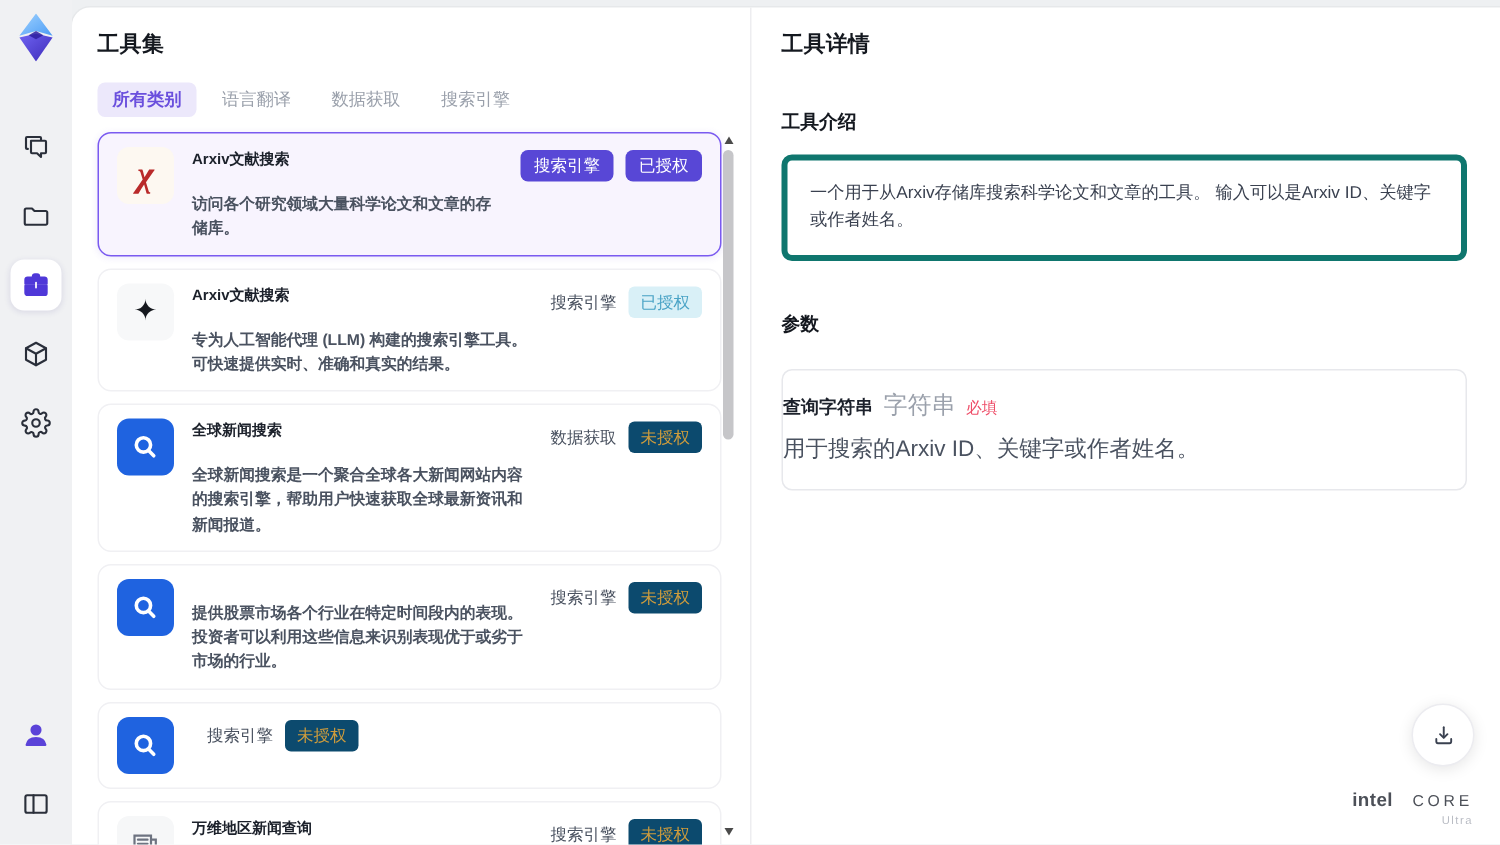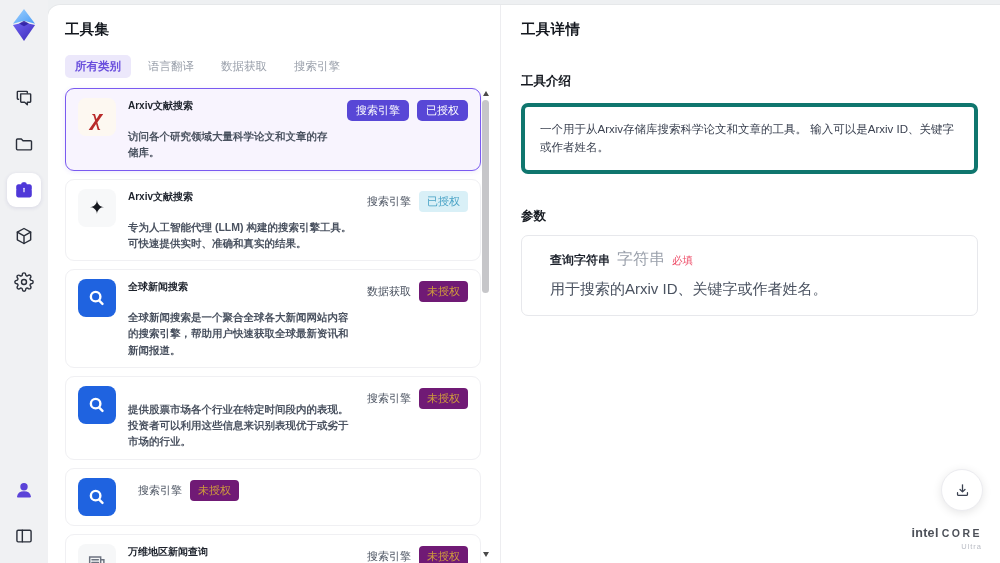--- a/index.html
+++ b/index.html
@@ -64,54 +64,54 @@
   .ico-news svg { width:22px; height:22px; stroke:#6d7380; stroke-width:1.6; fill:none; stroke-linecap:round; }
 
   .tool-main { flex:1; min-width:0; }
   .tool-name { font-size:10px; font-weight:700; color:#1c212b; margin-top:1px; }
   .tool-desc { font-size:10.5px; color:#4a5260; line-height:1.55; margin-top:15px;font-weight:bold; }
 
   .tool-tags { display:flex; align-items:center; gap:8px; margin-left:10px; flex:none; padding-top:2px; }
   .tag-solid { background:#5847d6; color:#fff; font-size:11px; padding:3px 9px; border-radius:5px; white-space:nowrap; }
   .tag-cat   { color:#4a5260; font-size:11px; white-space:nowrap; }
   .tag-auth  { background:#d9f0f7; color:#4aa3c6; font-size:11px; padding:3px 8px; border-radius:4px; white-space:nowrap; }
-  .tag-unauth{ background:#701a75; color:#cf9c3c; font-size:11px; padding:3px 8px; border-radius:4px; white-space:nowrap; }
+  .tag-unauth{ background:#0c4a6e; color:#cf9c3c; font-size:11px; padding:3px 8px; border-radius:4px; white-space:nowrap; }
 
   
   .sb { position:absolute; right:11px; top:86px; bottom:6px; width:7px; }
   .sb-arrow { width:0; height:0; border-left:3.5px solid transparent; border-right:3.5px solid transparent; margin:0 auto; }
   .sb-arrow.up { border-bottom:5px solid #4a4a4a; }
   .sb-arrow.down { border-top:5px solid #4a4a4a; position:absolute; bottom:0; left:0; right:0; margin:auto; }
   .sb-thumb { position:absolute; top:9px; left:0; width:7px; height:193px; background:#c6c6c9; border-radius:4px; }
 
   
   .panel-right { flex:1; border-left:1px solid #ededf0; padding:15px 22px 0 20px; position:relative; }
   .section-h { font-size:12.5px; font-weight:700; color:#14181f; margin-top:34px; }
   .info-box {
     margin-top:13px; border:4px solid #0f766e; border-radius:7px; background:#fff;
     padding:13px 15px; font-size:11.5px; color:#3a4150; line-height:1.6;
   }
-  .param-box { margin-top:10px; border:1px solid #e7e8ec; border-radius:7px; padding:13px 28px 15px; }
+  .param-box { margin-top:21px; border:1px solid #e7e8ec; border-radius:7px; padding:13px 0 15px; }
   .param-head { display:flex; align-items:baseline; gap:7px; }
   .param-name { font-size:12px; font-weight:700; color:#1c212b; }
   .param-type { font-size:16px; color:#9aa0ab; }
   .param-req  { font-size:10.5px; color:#ee4d68; }
   .param-desc { font-size:15px; color:#4a5260; margin-top:8px; line-height:1.5; }
 
   
   .fab {
     position:absolute; right:17px; bottom:52px; width:42px; height:42px; border-radius:50%;
     background:#fff; border:1px solid #ececf0; box-shadow:0 2px 10px rgba(0,0,0,.10);
     display:flex; align-items:center; justify-content:center; cursor:pointer;
   }
   .fab svg { width:17px; height:17px; stroke:#3a4150; stroke-width:1.8; fill:none; stroke-linecap:round; stroke-linejoin:round; }
   .brand { position:absolute; right:18px; bottom:13px; text-align:right; line-height:1; }
-  .brand .row { display:flex; align-items:baseline; gap:3px; justify-content:center; }
+  .brand .row { display:flex; align-items:baseline; gap:13px; justify-content:center; }
   .brand .intel { font-size:12.5px; font-weight:700; color:#4c5058; letter-spacing:.3px; }
-  .brand .core  { font-size:10.5px; color:#4c5058; letter-spacing:2.5px; font-weight:700; }
+  .brand .core  { font-size:10.5px; color:#4c5058; letter-spacing:2.5px; font-weight:400; }
   .brand .ultra { font-size:7.5px; color:#b9bcc4; margin-top:3px; letter-spacing:1px; }
 </style>
 </head>
 <body>
 
 <nav class="rail">
   <svg class="logo" viewBox="0 0 24 26">
     <defs>
       <linearGradient id="g1" x1="0" y1="0" x2="1" y2="1">
         <stop offset="0" stop-color="#9fd2ff"></stop>

